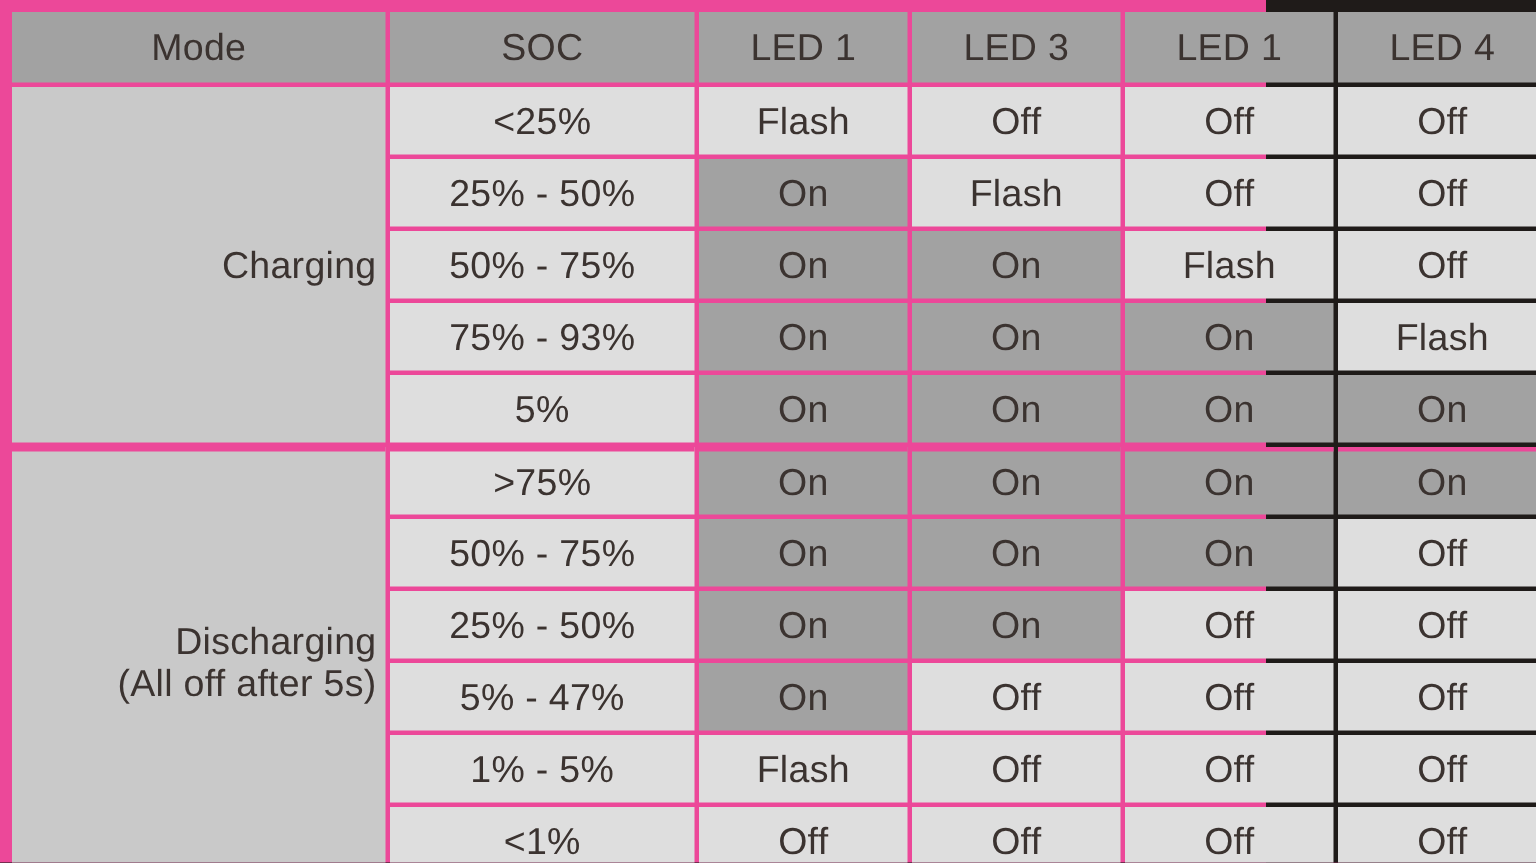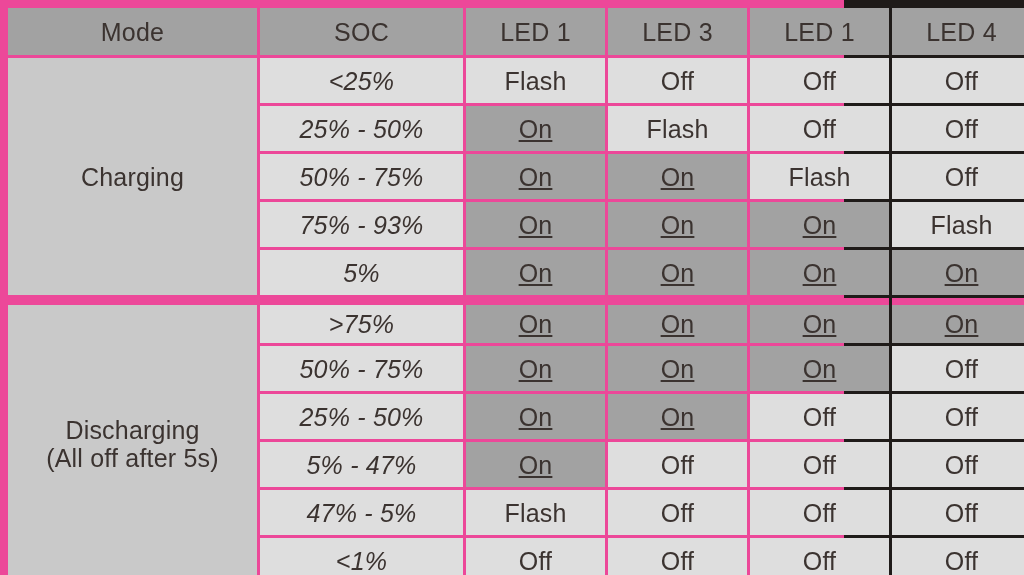--- a/index.html
+++ b/index.html
@@ -62,39 +62,37 @@
   tbody tr { height: 45px; }
 
   td.mode-cell {
     background: #c9c9c9;
     font-size: 25px;
     line-height: 1.22;
   }
 
   td.soc-cell {
     background: #dedede;
-    font-style: italic;
   }
 
   td.state-off,
   td.state-flash {
     background: #dedede;
   }
 
   td.state-on {
     background: #a2a2a2;
-    text-decoration: underline;
   }
 
   
   tbody tr.section-start > td {
-    border-top: 7px solid #ec4899;
-  }
-
-  .mode-line { display: block; }
+    border-top: 3px solid #ec4899;
+  }
+
+  .mode-line { display: block; text-align: right; }
 </style>
 </head>
 <body>
 
 <div id="frame">
   <table class="led-table">
     <colgroup>
       <col class="c-mode">
       <col class="c-soc">
       <col class="c-led">
@@ -177,21 +175,21 @@
           <td class="state-off">Off</td>
         </tr>
         <tr>
           <td class="soc-cell">5% - 47%</td>
           <td class="state-on">On</td>
           <td class="state-off">Off</td>
           <td class="state-off">Off</td>
           <td class="state-off">Off</td>
         </tr>
         <tr>
-          <td class="soc-cell">47% - 5%</td>
+          <td class="soc-cell">1% - 5%</td>
           <td class="state-flash">Flash</td>
           <td class="state-off">Off</td>
           <td class="state-off">Off</td>
           <td class="state-off">Off</td>
         </tr>
         <tr>
           <td class="soc-cell">&lt;1%</td>
           <td class="state-off">Off</td>
           <td class="state-off">Off</td>
           <td class="state-off">Off</td>

